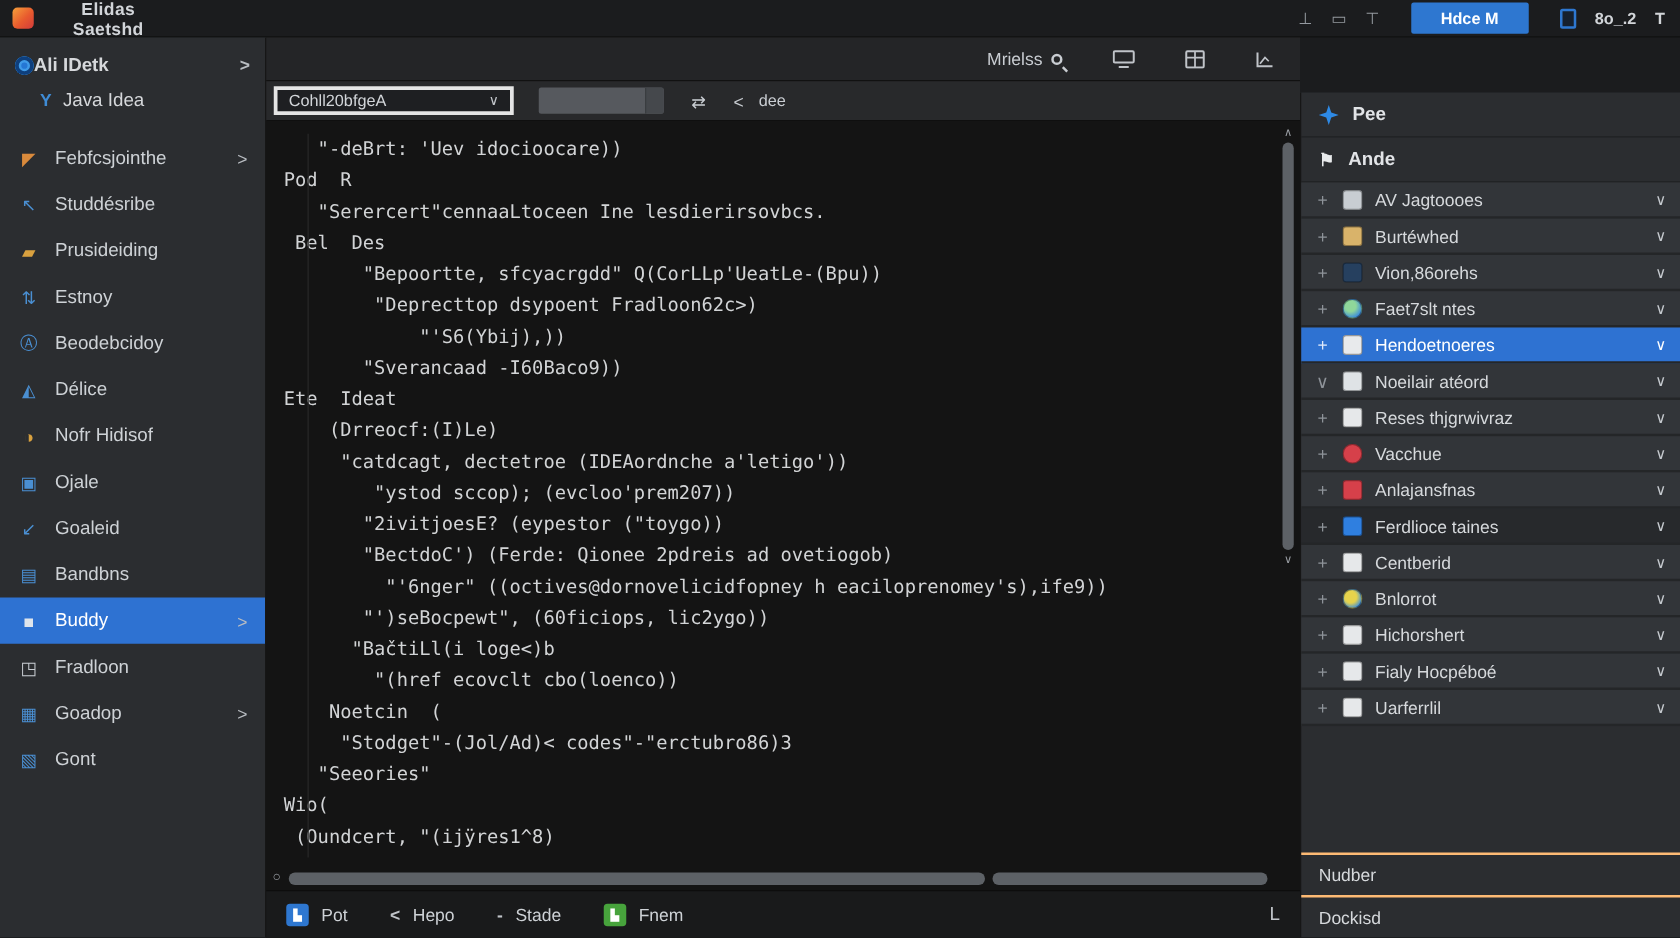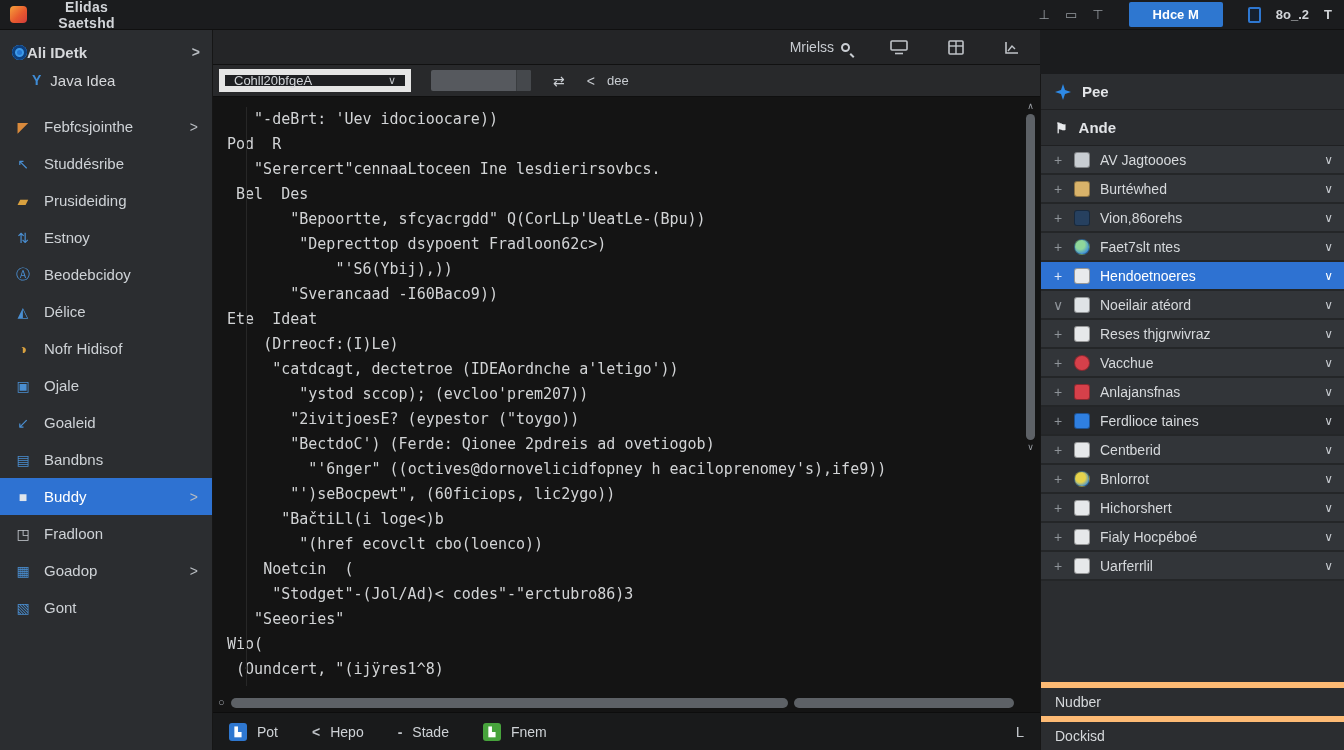--- a/index.html
+++ b/index.html
@@ -48,21 +48,21 @@
   .tab-menu-icon { color:#d0d3d7; font-size:16px; }
   .tabbar-right { margin-left:auto; display:flex; align-items:center; gap:40px; padding-right:20px; }
   .search-group { display:flex; align-items:center; gap:7px; color:#c9cdd2; font-size:14px; }
   .mag { width:9px; height:9px; border:2px solid #c9cdd2; border-radius:50%; position:relative; display:inline-block; }
   .mag::after { content:""; position:absolute; width:2px; height:5px; background:#c9cdd2;
     left:8px; top:8px; transform:rotate(-45deg); }
   .tb-icon svg { display:block; }
 
   .toolbar { height:32px; background:#28292b; border-bottom:1px solid #0f0f0f;
     display:flex; align-items:center; gap:12px; padding:0 6px; flex:0 0 auto; }
-  .combo { width:192px; height:23px; background:#1e1f22; border:6px solid #e5e5e5;
+  .combo { width:192px; height:23px; background:#1e1f22; border:3px solid #e5e5e5;
     display:flex; align-items:center; justify-content:space-between; padding:0 9px;
     color:#d2d5d9; font-size:13px; }
   .combo-chev { color:#c0c4c9; font-size:11px; }
   .tool-field { width:100px; height:21px; background:#56595e; border-radius:2px;
     display:flex; justify-content:flex-end; overflow:hidden; margin-left:8px; }
   .tool-field-btn { width:15px; height:100%; background:#45484c; border-left:1px solid #3a3d40; }
   .tool-icon { color:#c9cdd2; font-size:14px; margin-left:10px; }
   .tool-label { color:#c9cdd2; font-size:13px; }
 
   .code-wrap { flex:1; min-height:0; position:relative; background:#141414; }
@@ -109,21 +109,21 @@
   .rp-prefix { color:#8e9399; width:12px; font-size:14px; text-align:center; }
   .rp-item.selected .rp-prefix { color:#dfe9fa; }
   .rp-icon { width:16px; height:16px; border-radius:3px; flex:0 0 16px; border:1px solid rgba(0,0,0,.35); }
   .rp-icon.circle { border-radius:50%; }
   .rp-icon.globe-green { background:radial-gradient(circle at 38% 35%, #8fd79a 0 35%, #3f8fd9 75%) !important; border-radius:50%; }
   .rp-icon.globe-yellow { background:radial-gradient(circle at 40% 40%, #e6d34c 0 40%, #3f8fd9 78%) !important; border-radius:50%; }
   .rp-chevron { margin-left:auto; color:#c6cacf; font-size:12px; }
   .rp-item.selected .rp-chevron { color:#ffffff; }
   .rp-spacer { flex:1; }
   .rp-footer-row { height:34px; display:flex; align-items:center; padding:0 14px;
-    color:#d6d9dc; font-size:14px; border-top:6px solid #fdba74; }
+    color:#d6d9dc; font-size:14px; border-top:2px solid #fdba74; }
 </style>
 </head>
 <body>
 
 <div class="app">
 
   <header class="menubar">
     <span class="app-icon"></span>
     <nav id="menus" style="display:flex;align-items:center;flex-direction:column;">
         <div class="menu-item">Jandcm</div>

